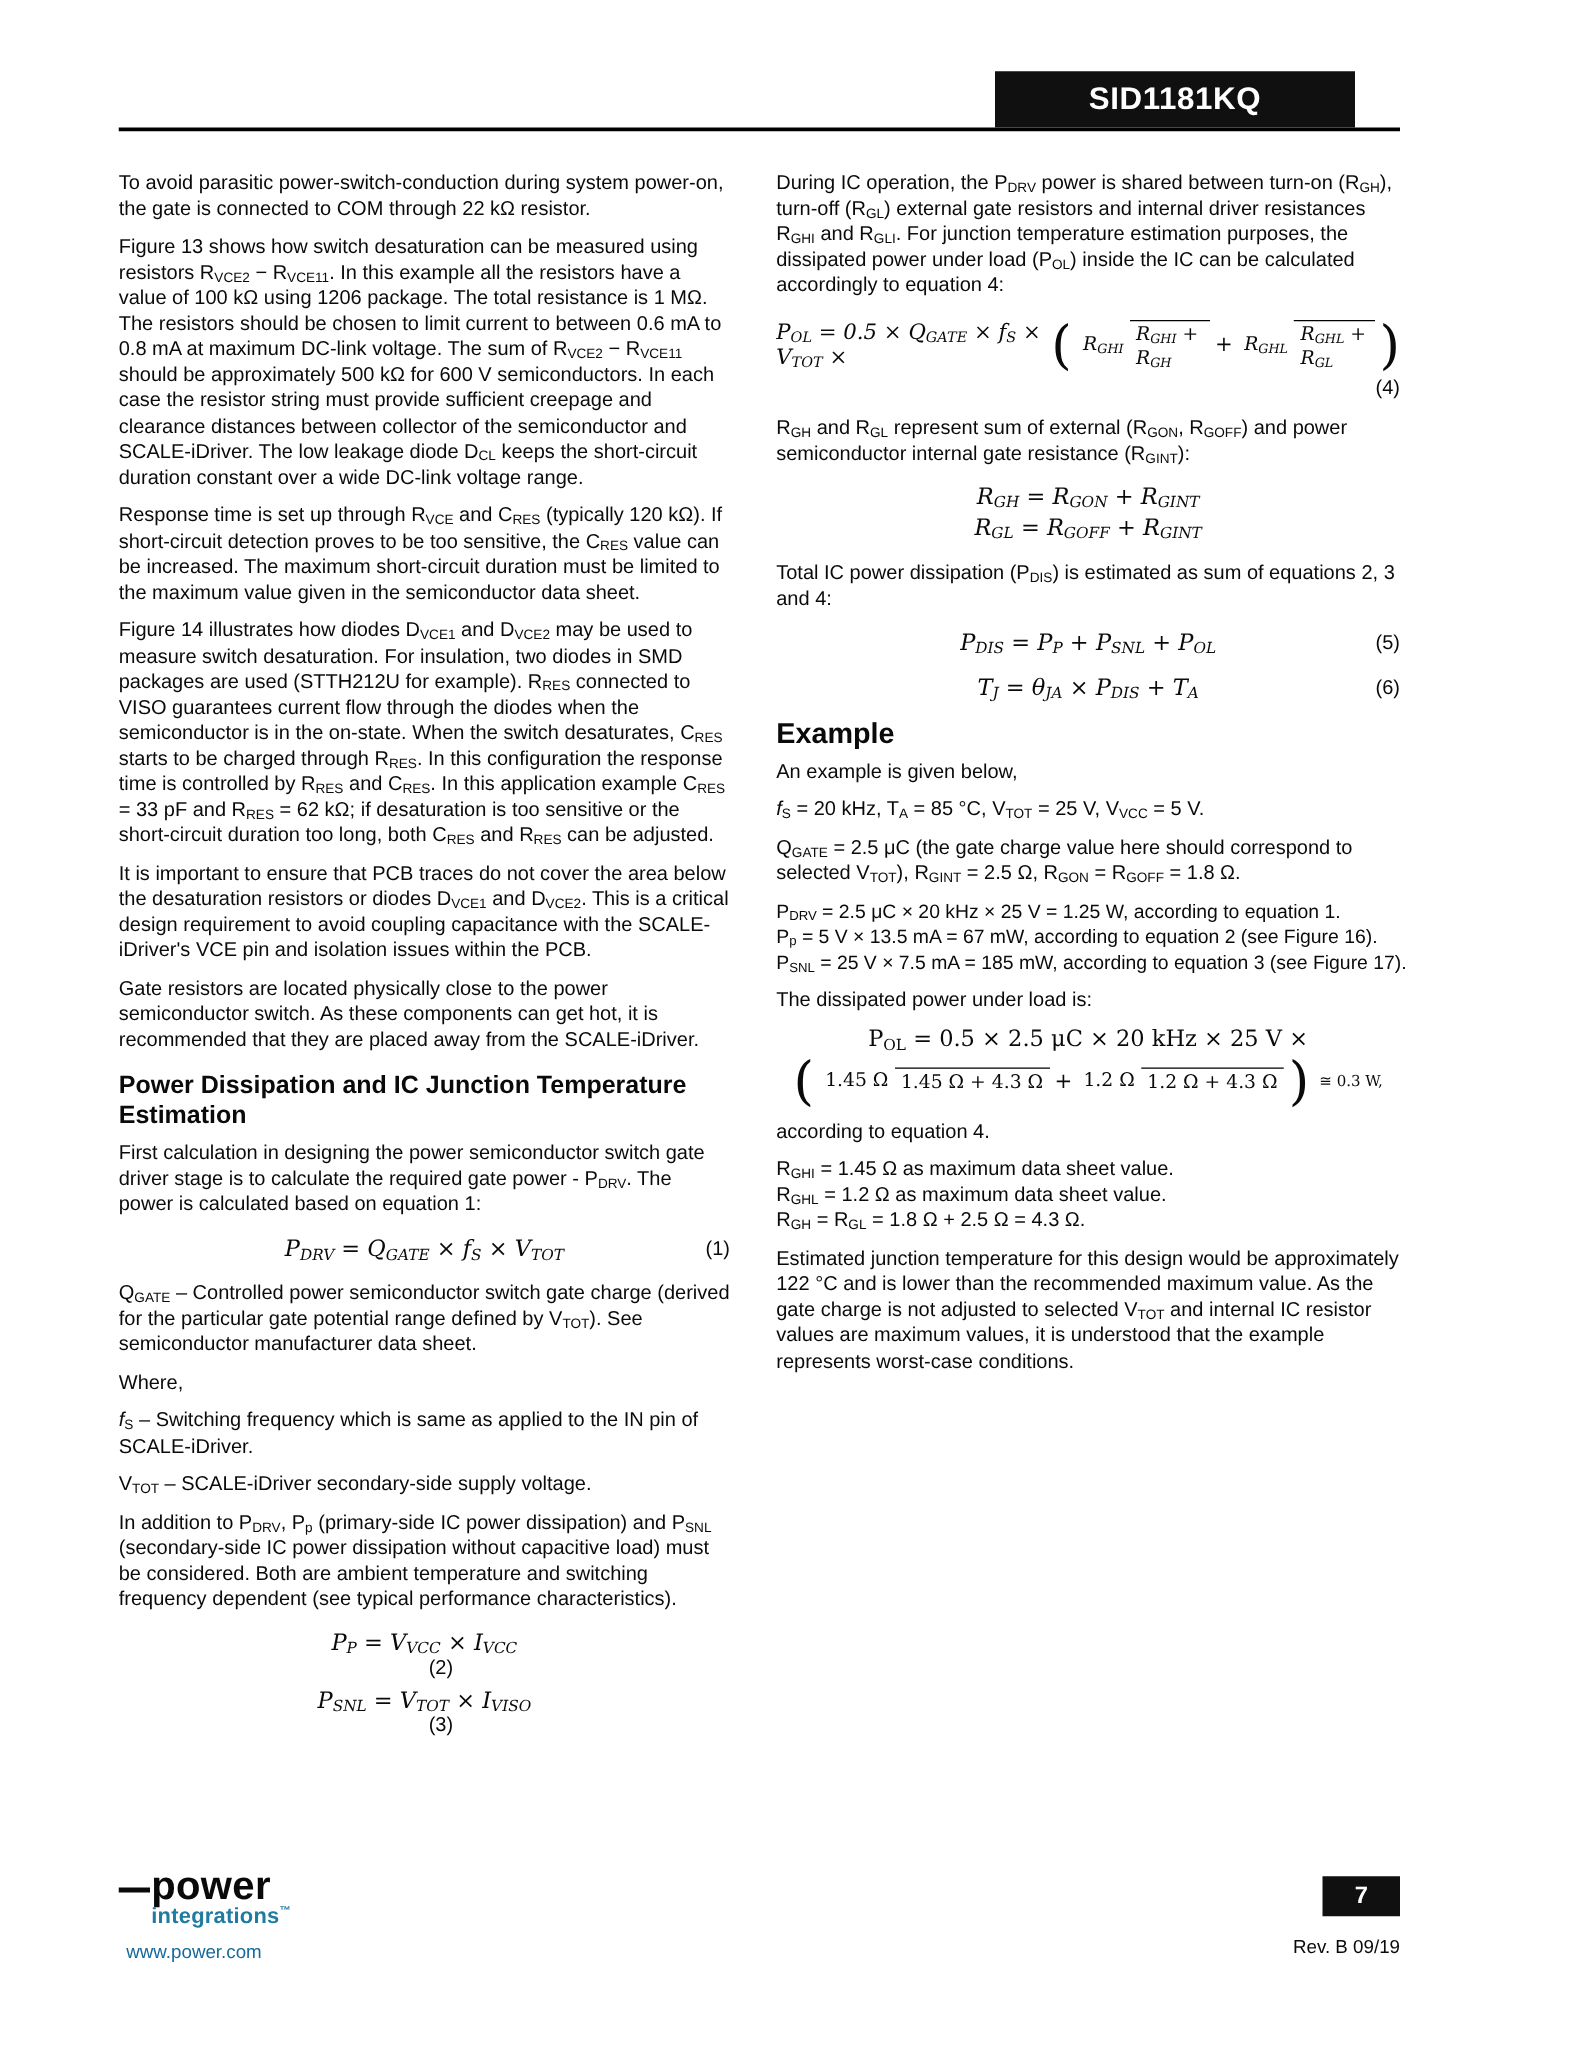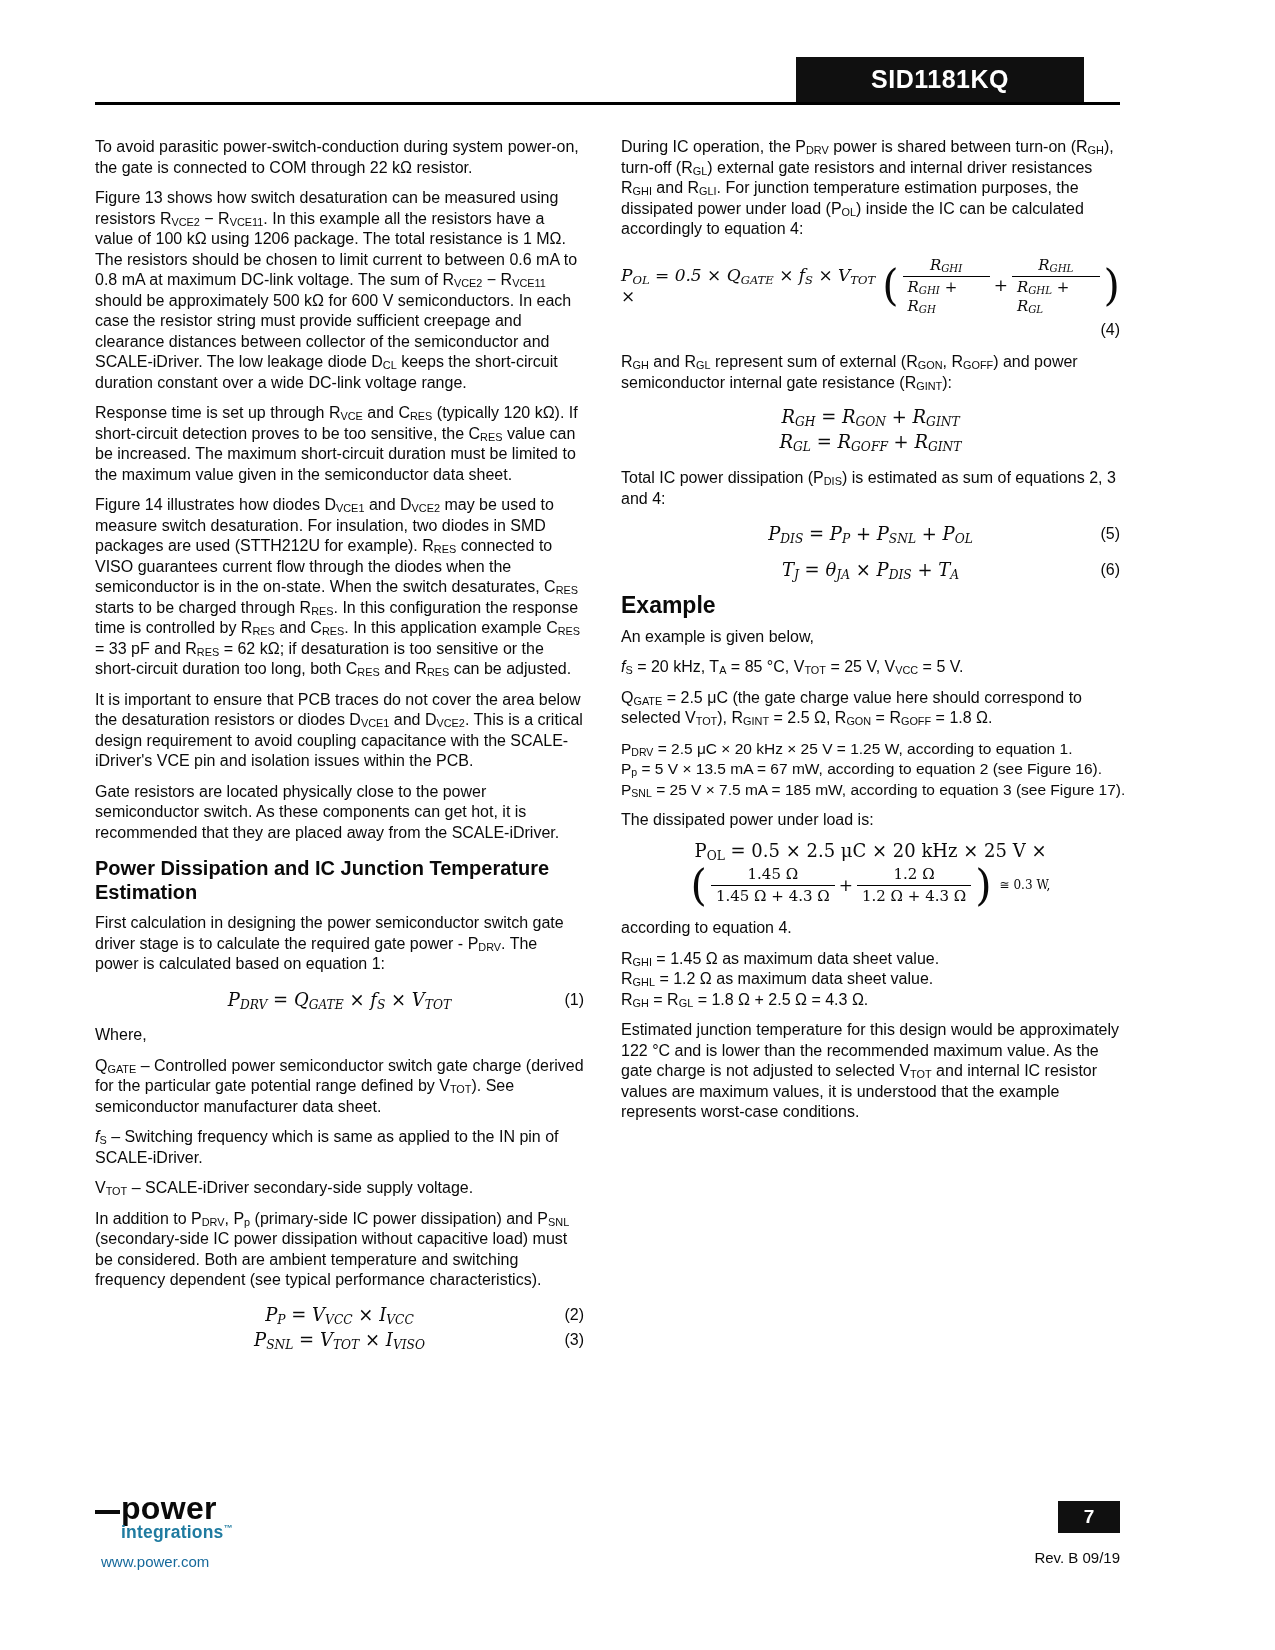--- a/index.html
+++ b/index.html
@@ -28,28 +28,28 @@
   .col-left  { left: 95px;  width: 489px; }
   .col-right { left: 621px; width: 499px; }
   p.body { margin: 0 0 10px 0; }
   .section-heading { font-size: 20px; font-weight: bold; line-height: 24px; margin: 13px 0 9px 0; }
   .sub-heading { font-size: 23px; font-weight: bold; margin: 15px 0 11px 0; }
 
   
   .math  { font-family: "DejaVu Serif", serif; font-style: italic; }
   .mathr { font-family: "DejaVu Serif", serif; font-style: normal; }
   .eq-row { display: flex; align-items: center; margin: 15px 0; }
-  .eq-row.tight { margin: 5px 0; }
+  .eq-row.tight { margin: 5px 16px; flex-direction: column; }
   .eq-spacer { width: 46px; }
   .eq-body { flex: 1; text-align: center; font-size: 18px; }
   .eq-num { width: 46px; text-align: right; font-size: 16px; }
   .eq-center { text-align: center; font-size: 18px; margin: 4px 0; }
   .eq-display { margin: 16px 0 12px 0; }
   .eq-frac-line { display: flex; align-items: center; justify-content: center; gap: 4px; font-size: 17px; }
-  .frac { display: inline-flex; flex-direction: column; align-items: center; font-size: 15px; line-height: 19px; }
+  .frac { display: inline-flex; flex-direction: row; align-items: center; font-size: 15px; line-height: 19px; }
   .frac .num { padding: 0 5px 1px 5px; }
   .frac .den { border-top: 1.5px solid #000; padding: 1px 5px 0 5px; }
   .paren { font-family: "DejaVu Serif", serif; font-style: normal; font-size: 42px; line-height: 0.9; font-weight: 400; }
   .eq-number-line { text-align: right; font-size: 16px; margin-top: 4px; }
   .group { margin: 0 0 10px 0; }
   .group .line { white-space: nowrap; }
   .group.small { font-size: 15.5px; }
   .eq-tail { font-size: 12px; margin-left: 4px; }
 
   
@@ -88,22 +88,22 @@
     <h2 class="section-heading">Power Dissipation and IC Junction Temperature Estimation</h2>
 
     <p class="body">First calculation in designing the power semiconductor switch gate driver stage is to calculate the required gate power - P<sub>DRV</sub>. The power is calculated based on equation 1:</p>
 
     <div class="eq-row">
       <span class="eq-spacer"></span>
       <span class="eq-body math"><i>P</i><sub>DRV</sub> = <i>Q</i><sub>GATE</sub> × <i>f</i><sub>S</sub> × <i>V</i><sub>TOT</sub></span>
       <span class="eq-num">(1)</span>
     </div>
 
+    <p class="body">Q<sub>GATE</sub> – Controlled power semiconductor switch gate charge (derived for the particular gate potential range defined by V<sub>TOT</sub>). See semiconductor manufacturer data sheet.</p>
     <p class="body">Where,</p>
-    <p class="body">Q<sub>GATE</sub> – Controlled power semiconductor switch gate charge (derived for the particular gate potential range defined by V<sub>TOT</sub>). See semiconductor manufacturer data sheet.</p>
     <p class="body"><i>f</i><sub>S</sub> – Switching frequency which is same as applied to the IN pin of SCALE-iDriver.</p>
     <p class="body">V<sub>TOT</sub> – SCALE-iDriver secondary-side supply voltage.</p>
     <p class="body">In addition to P<sub>DRV</sub>, P<sub>p</sub> (primary-side IC power dissipation) and P<sub>SNL</sub> (secondary-side IC power dissipation without capacitive load) must be considered. Both are ambient temperature and switching frequency dependent (see typical performance characteristics).</p>
 
     <div class="eq-row tight" style="margin-top:14px;">
       <span class="eq-spacer"></span>
       <span class="eq-body math"><i>P</i><sub>P</sub> = <i>V</i><sub>VCC</sub> × <i>I</i><sub>VCC</sub></span>
       <span class="eq-num">(2)</span>
     </div>
     <div class="eq-row tight">

